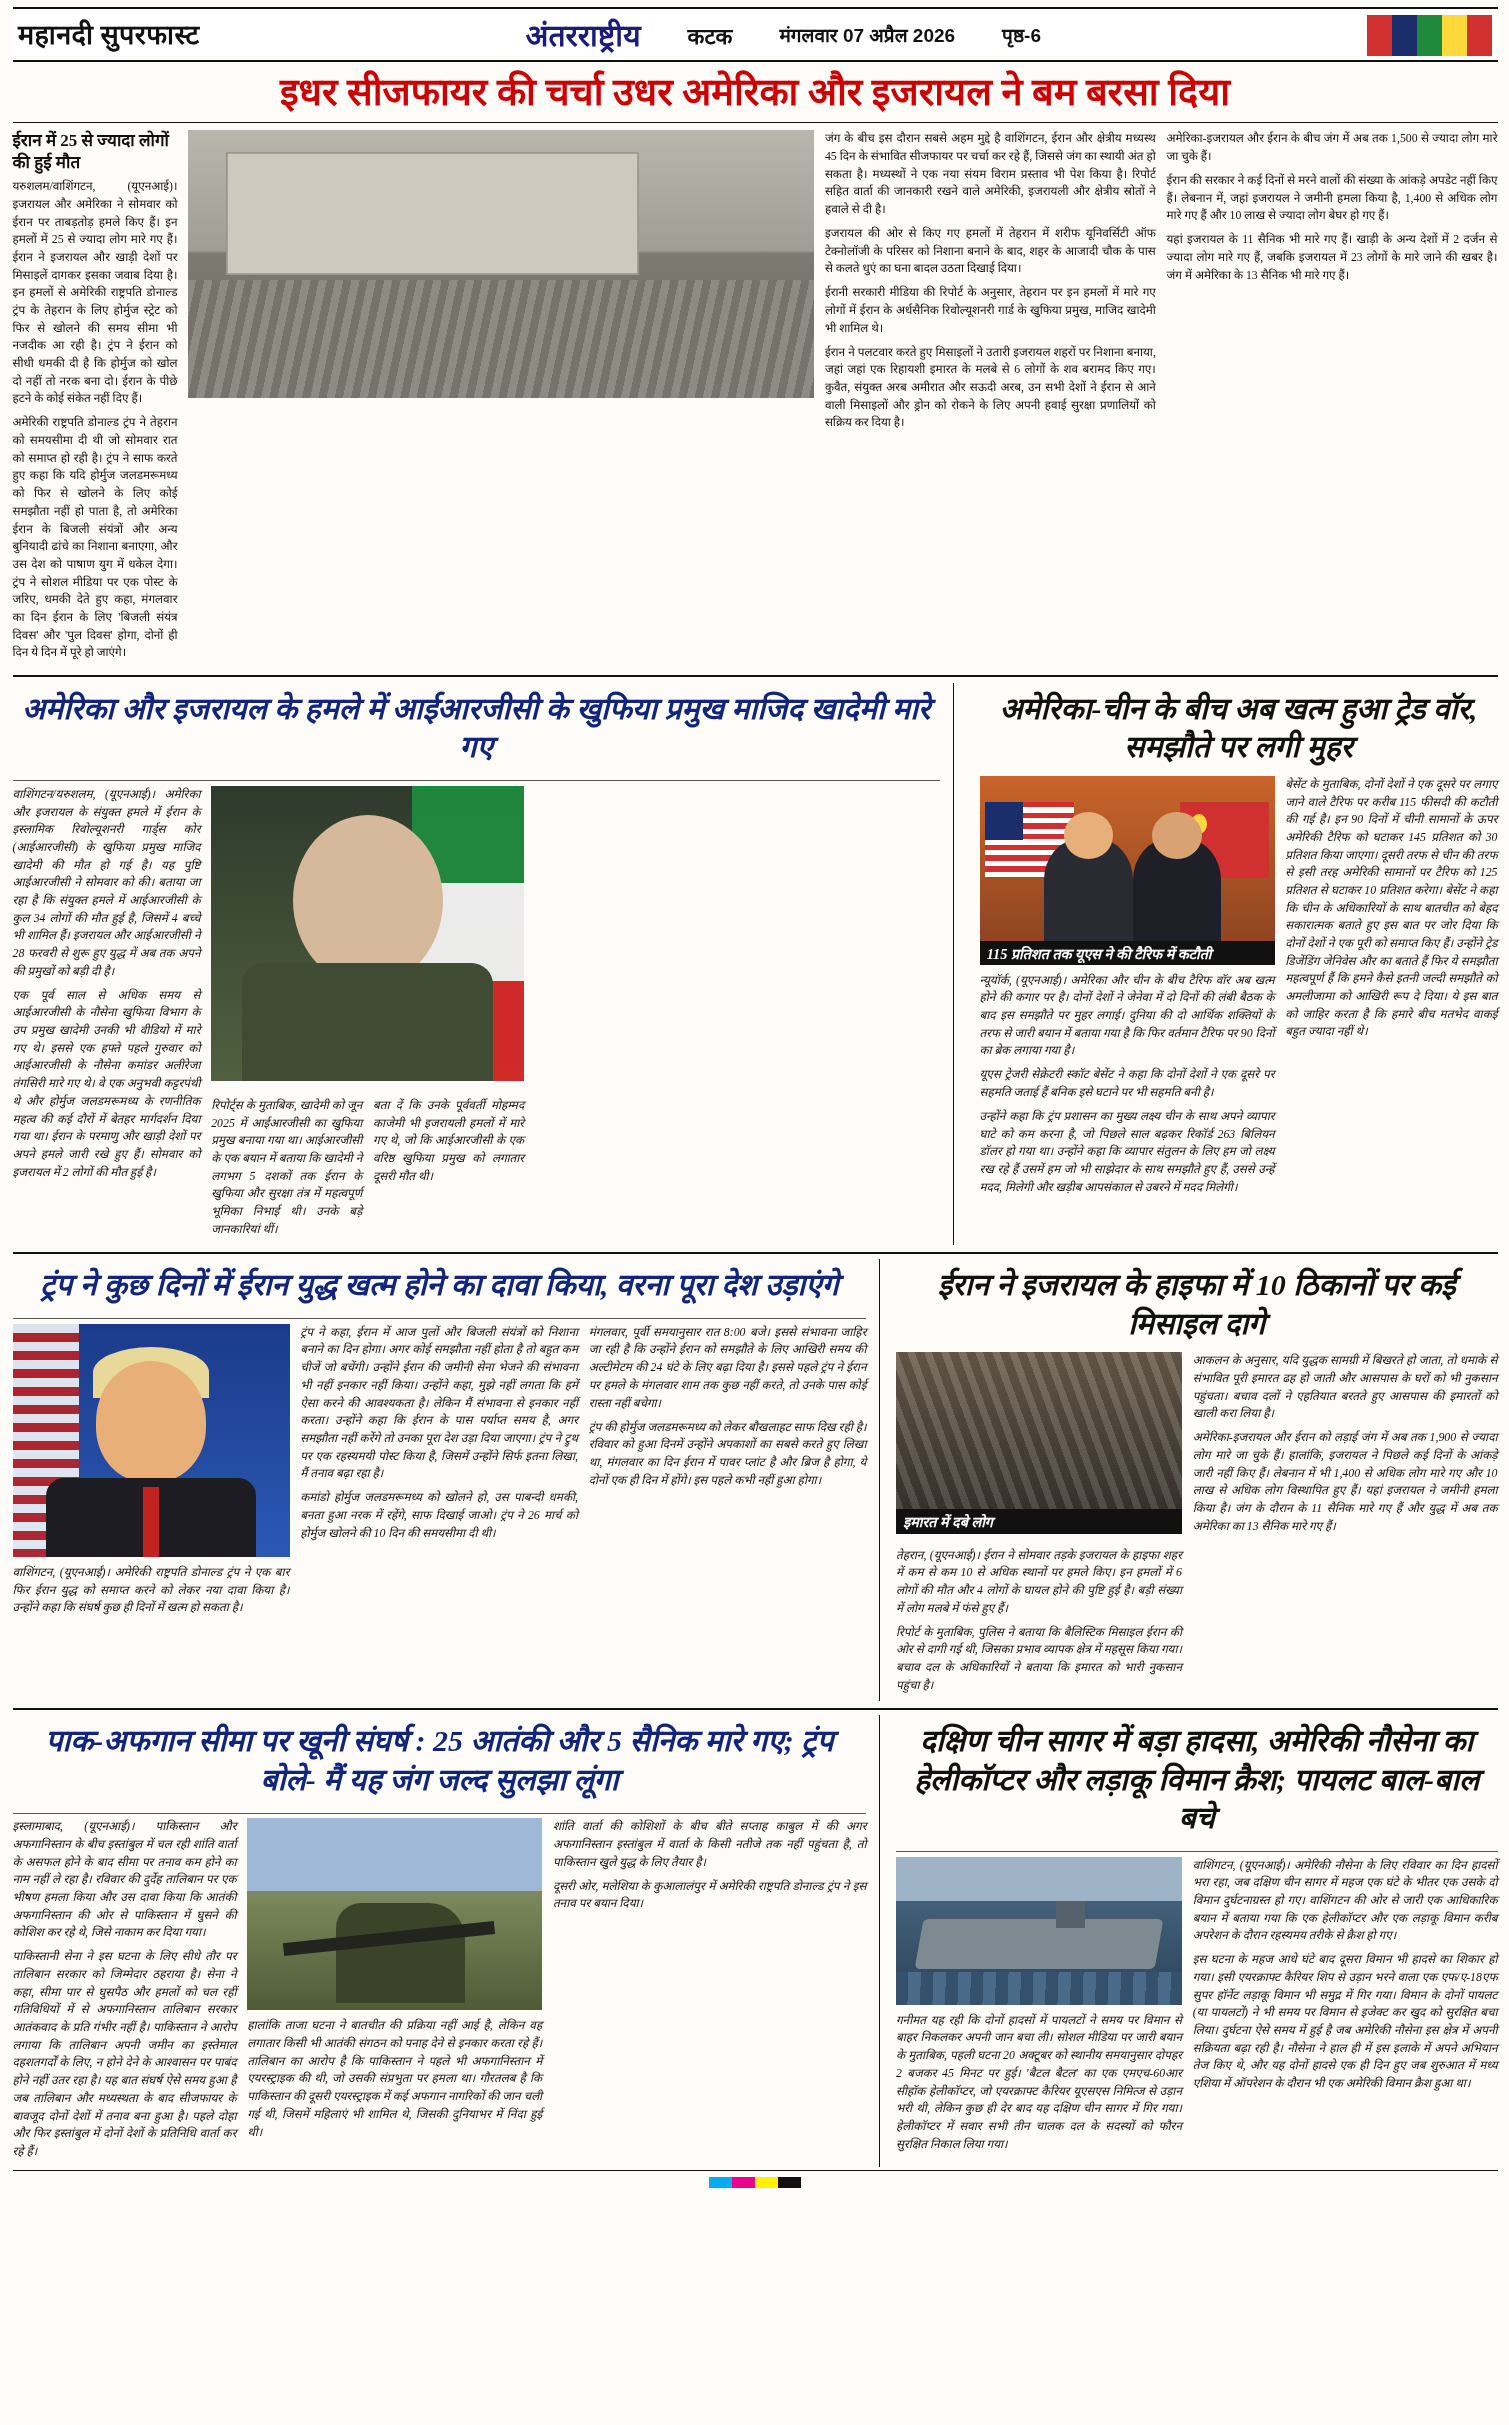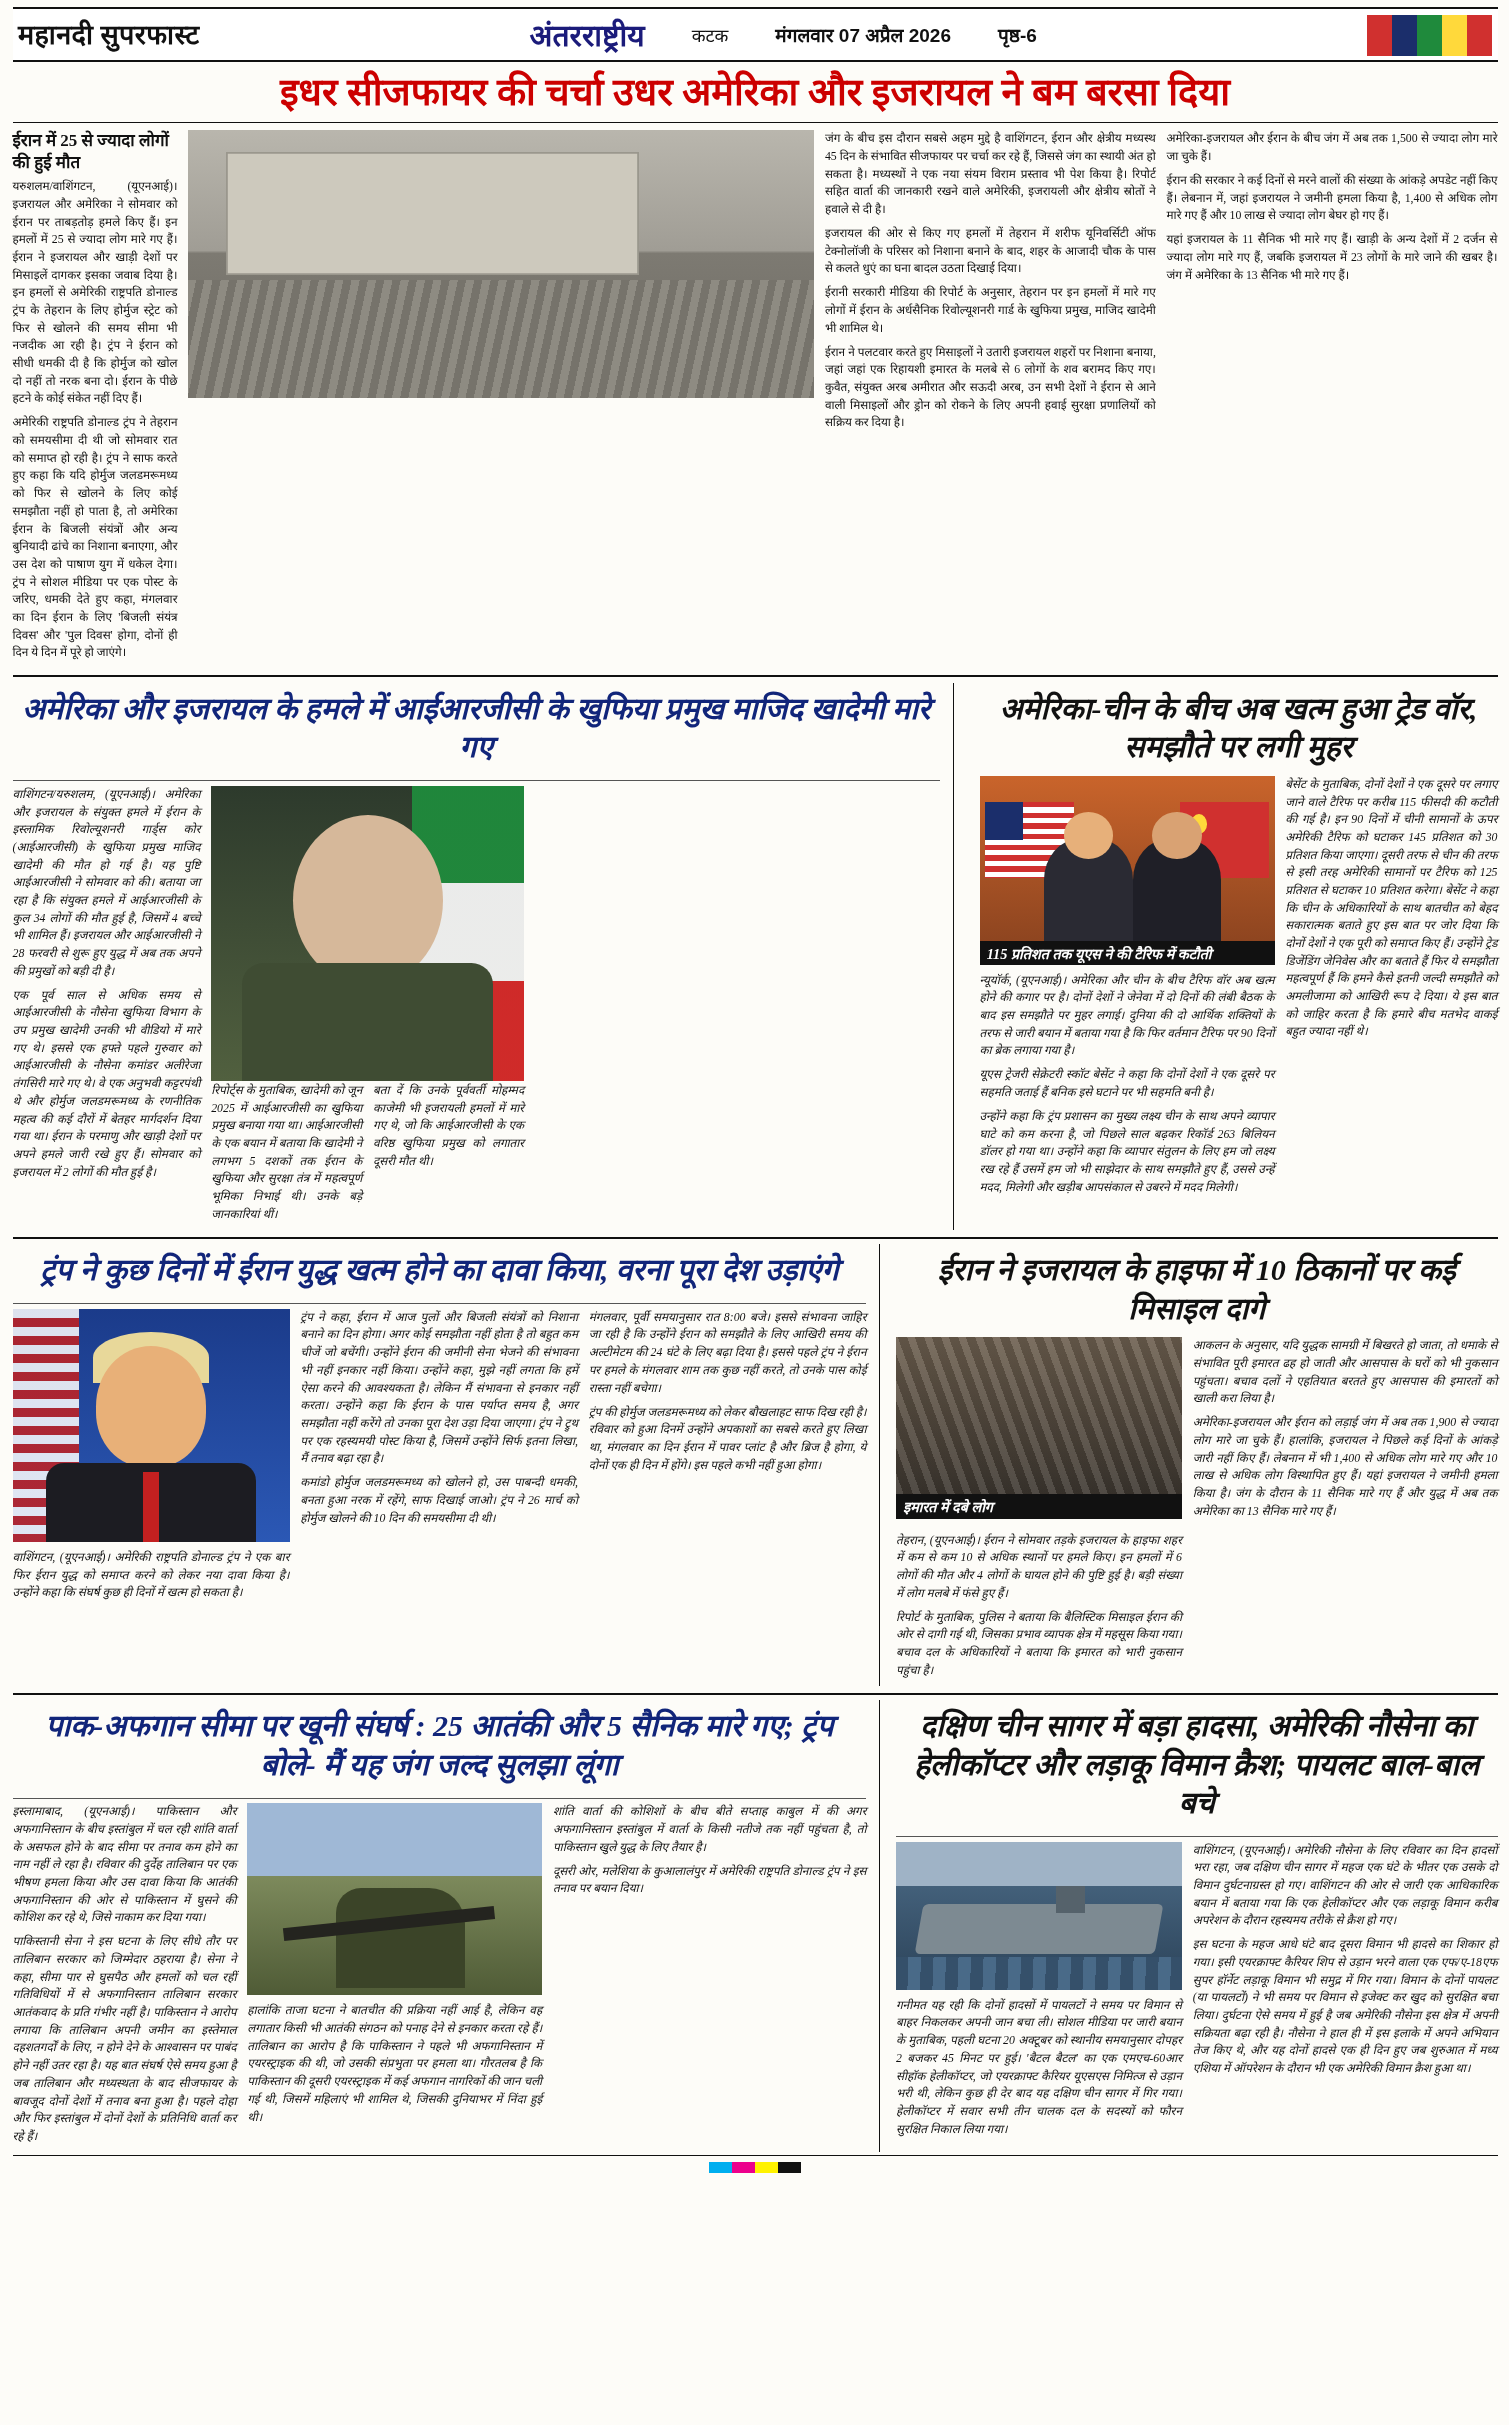--- a/index.html
+++ b/index.html
@@ -15,21 +15,21 @@
 
   
   .masthead {
     display:flex; justify-content:space-between;
     border-top: 2.7px solid #111; border-bottom: 2.7px solid #111;
     padding: 5.4px 5.4px; background:#fff;
     height: 55px;
   }
   .mast-left { font-family:"Liberation Serif", serif; font-weight:bold; font-size:27px; letter-spacing:0.4px; }
   .mast-center { font-family:"Liberation Serif", serif; font-weight:bold; font-size:30px; color:#1b1b7a; }
-  .mast-city { font-size:18px; font-weight:normal; }
+  .mast-city { font-size:22px; font-weight:bold; }
   .mast-date { font-size:19px; font-weight:bold; }
   .mast-page { font-size:19px; font-weight:bold; }
   .mast-mid { display:flex; align-items:center; gap:47px; }
   .flag-block { width:125px; height:41px; display:flex; }
   .flag-block i { display:block; flex:1; height:100%; }
 
   
   .lead-head {
     text-align:center; color:#cc0000; font-family:"Liberation Serif", serif;
     font-weight:bold; font-size:38px; padding:9px 0 7.2px; line-height:1.15;
@@ -182,21 +182,21 @@
         <div class="col" style="flex:0 0 188px;">
           <p class="body">वाशिंगटन/यरुशलम, (यूएनआई)। अमेरिका और इजरायल के संयुक्त हमले में ईरान के इस्लामिक रिवोल्यूशनरी गार्ड्स कोर (आईआरजीसी) के खुफिया प्रमुख माजिद खादेमी की मौत हो गई है। यह पुष्टि आईआरजीसी ने सोमवार को की। बताया जा रहा है कि संयुक्त हमले में आईआरजीसी के कुल 34 लोगों की मौत हुई है, जिसमें 4 बच्चे भी शामिल हैं। इजरायल और आईआरजीसी ने 28 फरवरी से शुरू हुए युद्ध में अब तक अपने की प्रमुखों को बड़ी दी है।</p>
           <p class="body">एक पूर्व साल से अधिक समय से आईआरजीसी के नौसेना खुफिया विभाग के उप प्रमुख खादेमी उनकी भी वीडियो में मारे गए थे। इससे एक हफ्ते पहले गुरुवार को आईआरजीसी के नौसेना कमांडर अलीरेजा तंगसिरी मारे गए थे। वे एक अनुभवी कट्टरपंथी थे और होर्मुज जलडमरूमध्य के रणनीतिक महत्व की कई दौरों में बेतहर मार्गदर्शन दिया गया था। ईरान के परमाणु और खाड़ी देशों पर अपने हमले जारी रखे हुए हैं। सोमवार को इजरायल में 2 लोगों की मौत हुई है।</p>
         </div>
         <div class="col" style="flex:0 0 313px;">
           <div class="photo ph-portrait" style="height:295px;">
             <span class="flag"></span>
               <span class="circ"></span>
               <span class="body"></span>
           </div>
-          <div class="cols" style="margin-top:1px;">
+          <div class="cols" style="margin-top:16px;">
             <div class="col">
                 <p class="body">रिपोर्ट्स के मुताबिक, खादेमी को जून 2025 में आईआरजीसी का खुफिया प्रमुख बनाया गया था। आईआरजीसी के एक बयान में बताया कि खादेमी ने लगभग 5 दशकों तक ईरान के खुफिया और सुरक्षा तंत्र में महत्वपूर्ण भूमिका निभाई थी। उनके बड़े जानकारियां थीं।</p>
               </div>
             <div class="col">
                 <p class="body">बता दें कि उनके पूर्ववर्ती मोहम्मद काजेमी भी इजरायली हमलों में मारे गए थे, जो कि आईआरजीसी के एक वरिष्ठ खुफिया प्रमुख को लगातार दूसरी मौत थी।</p>
               </div>
           </div>
         </div>
       </div>
     </div>

